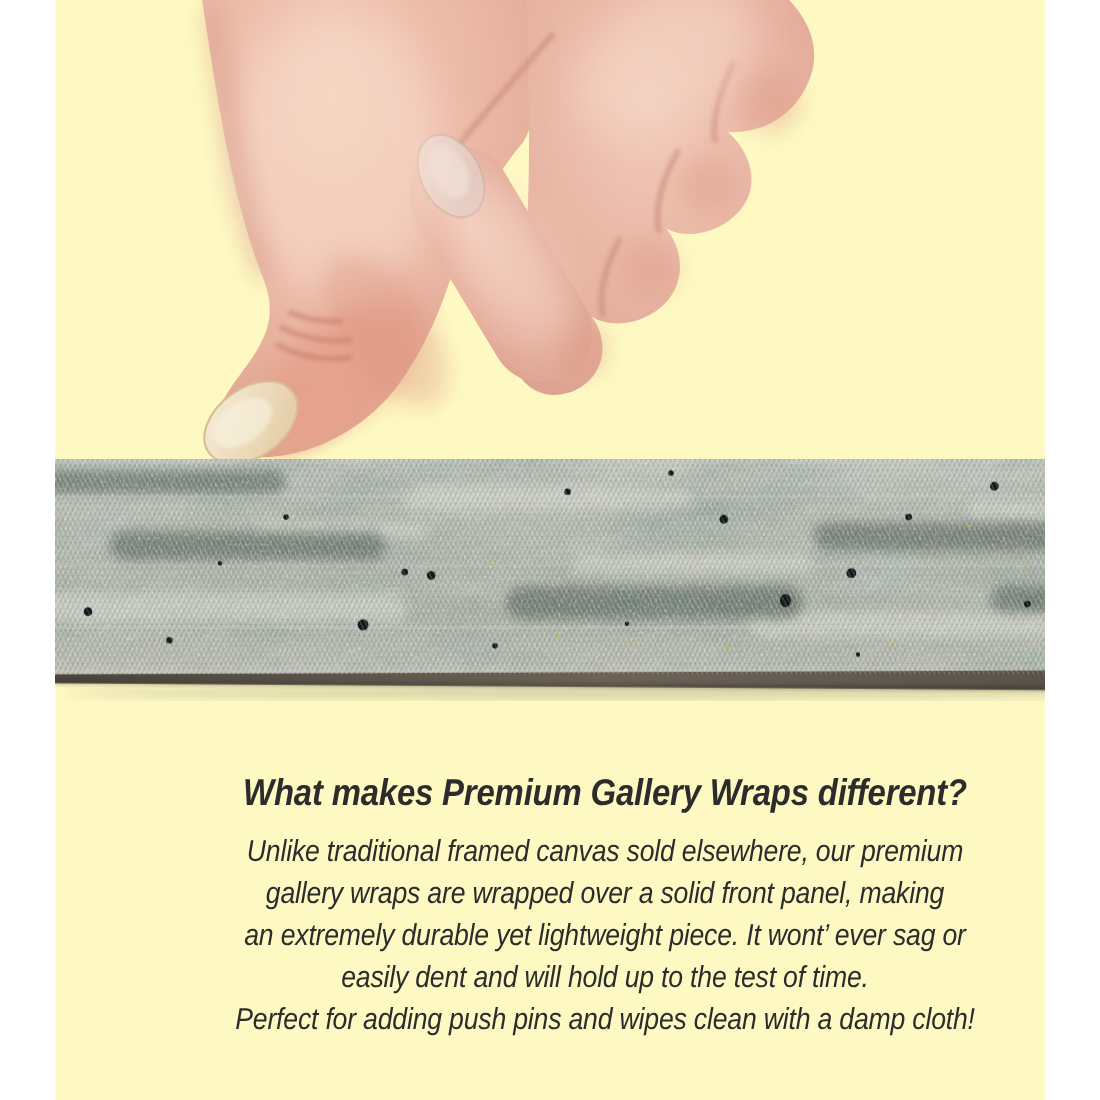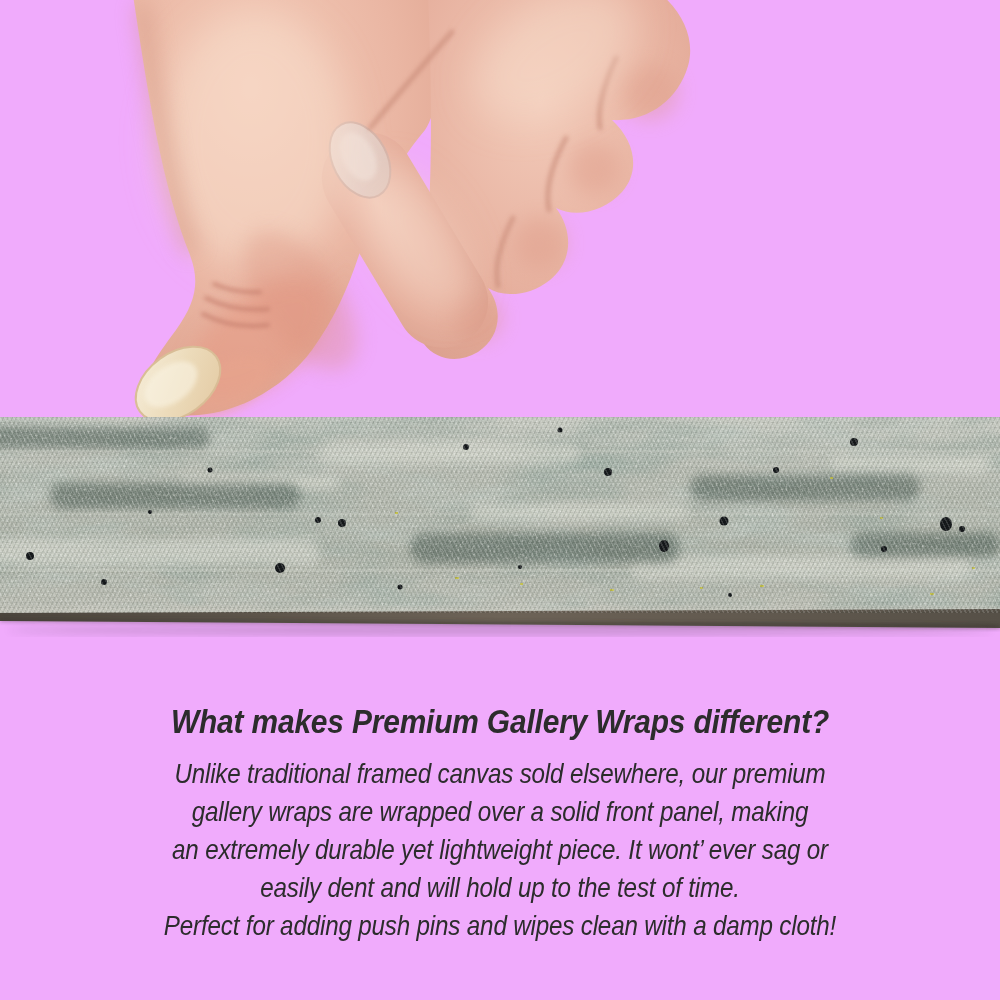--- a/index.html
+++ b/index.html
@@ -1,18 +1,18 @@
 <!DOCTYPE html>
 <html><head>
 <meta charset="utf-8">
 <style>
   html,body{margin:0;padding:0;background:#ffffff;}
   .stage{
-    position:relative;width:1000px;height:1000px;margin:0 auto;
-    background:#f0abfc;overflow:hidden;
+    position:relative;width:900px;height:1000px;margin:0 auto;
+    background:#fef9c3;overflow:hidden;
     font-family:"Liberation Sans", sans-serif;
   }
   .hand{position:absolute;left:0;top:0;width:1000px;height:420px;display:block;}
   .strip{position:absolute;left:0;top:417px;width:1000px;height:220px;}
   .strip svg{position:absolute;left:0;top:0;display:block;}
   .weave{
     position:absolute;left:0;top:0;width:1000px;height:196px;
     background:
       repeating-linear-gradient(63deg, rgba(255,255,255,.14) 0 1.5px, rgba(0,0,0,0) 1.5px 4px),
       repeating-linear-gradient(-63deg, rgba(50,62,52,.12) 0 1.5px, rgba(0,0,0,0) 1.5px 4px),

